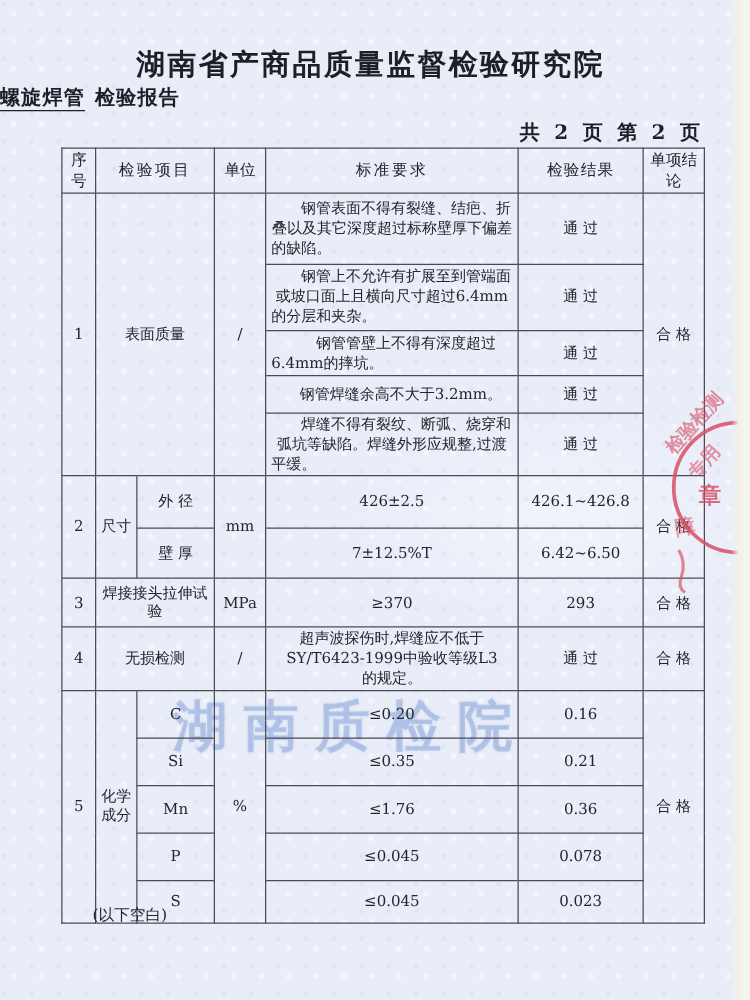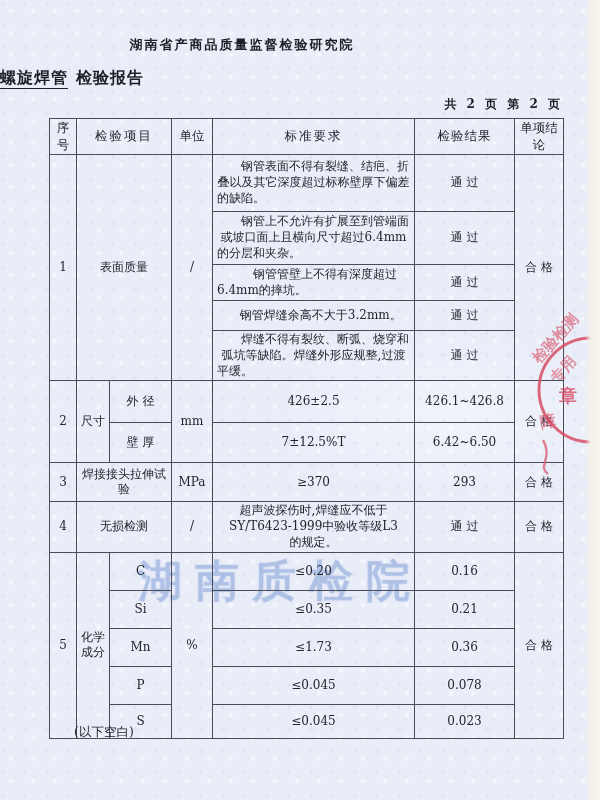--- a/index.html
+++ b/index.html
@@ -12,36 +12,36 @@
       radial-gradient(ellipse 260px 120px at 75% 52%, rgba(255,255,255,.35), rgba(255,255,255,0) 70%);
     background-size:22px 22px, 22px 22px, 600px 800px;
     font-family:"DejaVu Serif","Liberation Serif",serif;
     color:#24242c;
   }
   .scan-edge{
     position:absolute; top:0; right:0; width:15px; height:800px;
     background:linear-gradient(to right, rgba(243,242,236,0) 0, #f3f1ea 40%, #f6f4ee 100%);
   }
   .title{
-    position:absolute; top:36px; left:0; width:484px; text-align:center;
+    position:absolute; top:36px; left:0; width:484px; text-align:right;
     font-family:"DejaVu Sans","Liberation Sans",sans-serif;
-    font-size:13px; font-weight:bold; letter-spacing:2px; color:#1e1e26;
+    font-size:23px; font-weight:bold; letter-spacing:2px; color:#1e1e26;
   }
   .subtitle{
     position:absolute; top:68px; left:0; width:600px; text-align:left;
     font-family:"DejaVu Sans","Liberation Sans",sans-serif;
     font-size:16px; font-weight:bold; letter-spacing:1px; color:#1e1e26;
   }
   .subtitle .u{ border-bottom:1.5px solid #1e1e26; padding-bottom:1px; margin-right:8px;}
   .meta-row{
     position:absolute; top:94px; left:38px; width:525px; height:20px;
     font-size:13px; font-weight:600; color:#1e1e26;
   }
   .meta-row .report-no{ position:absolute; left:0; top:0; letter-spacing:.5px;}
-  .meta-row .page-info{ position:absolute; right:0; top:2px; font-size:12px; letter-spacing:3px;}
+  .meta-row .page-info{ position:absolute; right:0; top:2px; font-size:16px; letter-spacing:3px;}
   table.report{
     position:absolute; top:118px; left:49px;
     border-collapse:collapse; table-layout:fixed;
   }
   table.report td, table.report th{
     border:1px solid #4b4b57; padding:1px 4px;
     font-size:12px; line-height:1.32; vertical-align:middle;
     text-align:center; font-weight:normal; color:#24242c;
     overflow:hidden;
   }
@@ -163,21 +163,21 @@
       <td>0.16</td>
       <td rowspan="5">合 格</td>
     </tr>
     <tr style="height:38px">
       <td>Si</td>
       <td>≤0.35</td>
       <td>0.21</td>
     </tr>
     <tr style="height:38px">
       <td>Mn</td>
-      <td>≤1.73</td>
+      <td>≤1.76</td>
       <td>0.36</td>
     </tr>
     <tr style="height:38px">
       <td>P</td>
       <td>≤0.045</td>
       <td>0.078</td>
     </tr>
     <tr style="height:34px">
       <td>S</td>
       <td>≤0.045</td>

